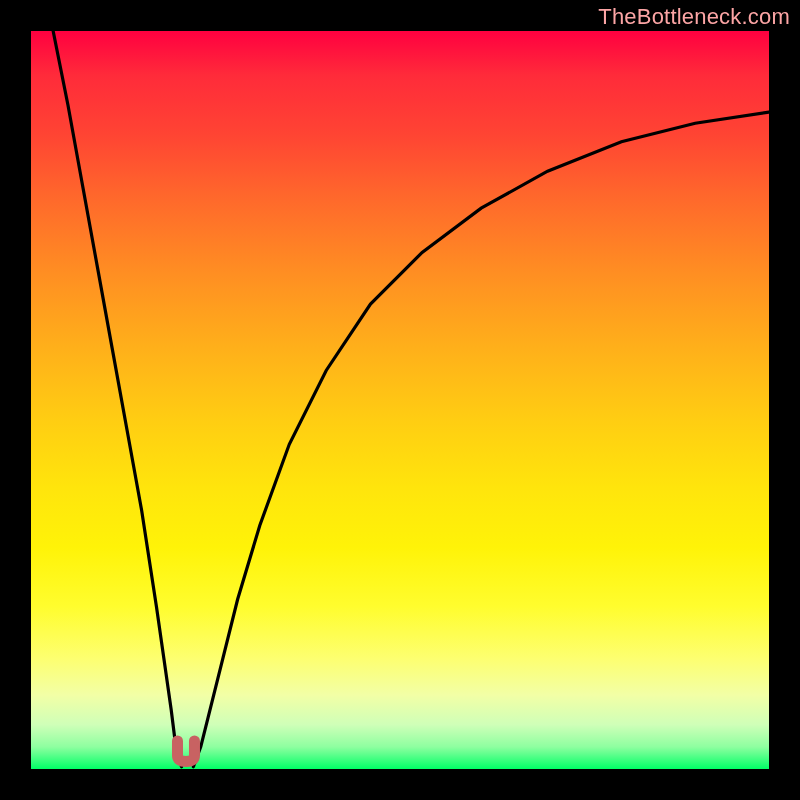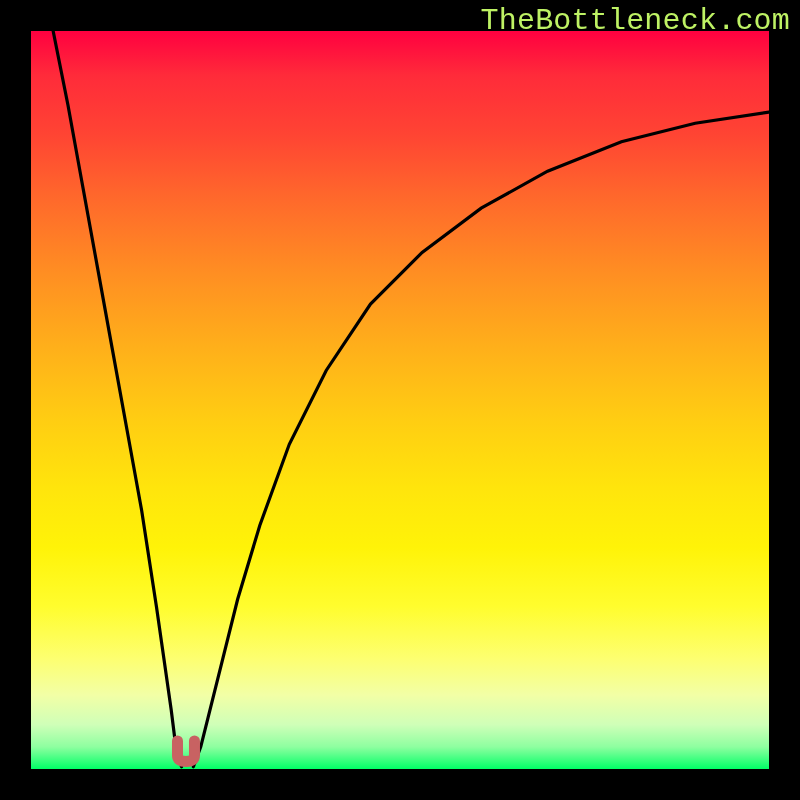--- a/index.html
+++ b/index.html
@@ -53,26 +53,25 @@
   .curves-svg {
     position: absolute;
     left: 0; top: 0;
     width: 738px;
     height: 738px;
   }
   .watermark {
     position: absolute;
     top: 4px;
     right: 10px;
-    color: #bef264;
-    font-size: 30px;
+    color: #fca5a5;
+    font-size: 22px;
     letter-spacing: 0.2px;
     font-weight: 400;
     user-select: none;
-    font-family: Liberation Mono, monospace;
   }
 </style>
 </head>
 <body>
 
 <div class="stage">
 
   <div class="plot-area">
     <div class="gradient-bg"></div>
 

